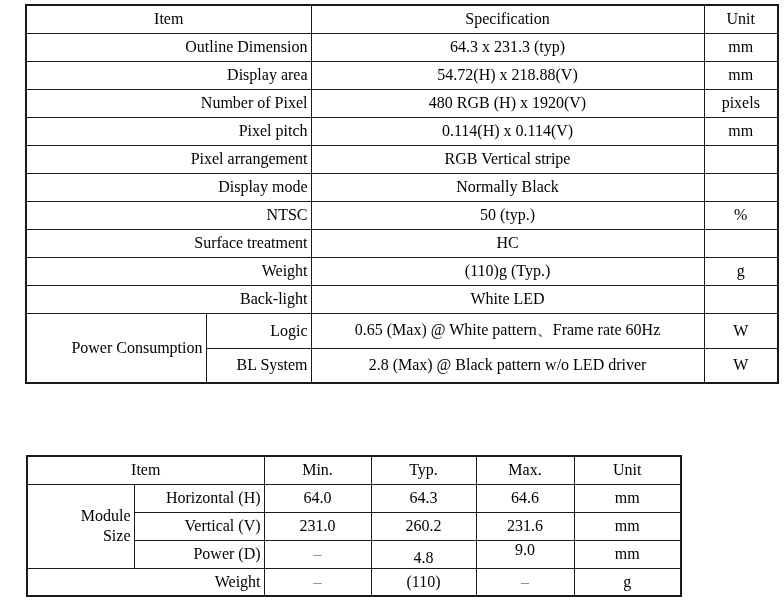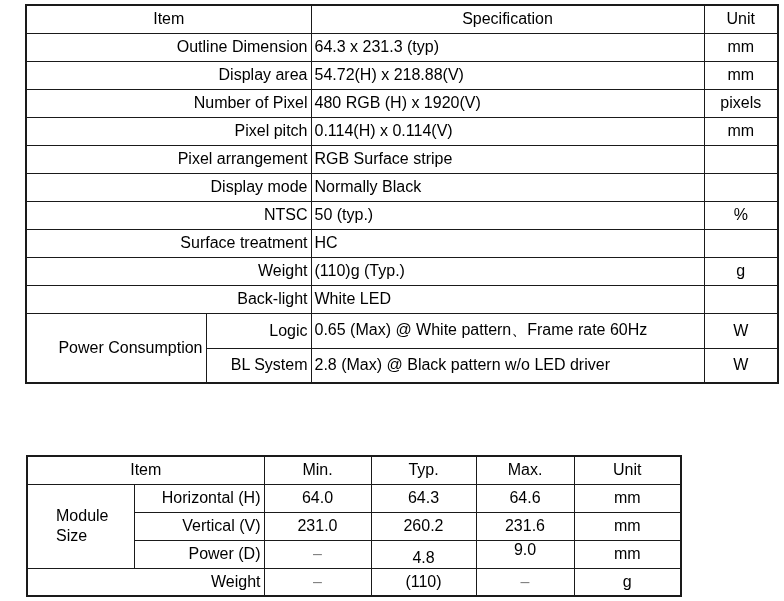--- a/index.html
+++ b/index.html
@@ -1,20 +1,20 @@
 <!DOCTYPE html>
 <html><head>
 <meta charset="utf-8">
 <style>
   html,body{margin:0;padding:0;background:#fff;}
   .page{
     position:relative;
     width:784px;height:601px;
     background:#fff;
-    font-family:Liberation Sans, sans-serif;
+    font-family:Liberation Serif, serif;
     font-size:16px;
     color:#000;
   }
   table{
     border-collapse:collapse;
     table-layout:fixed;
     position:absolute;
   }
   .t1{left:25px;top:4px;width:752px;}
   .t2{left:26px;top:455px;width:654px;}
@@ -25,24 +25,24 @@
     padding:0 3px;
     overflow:hidden;
     white-space:nowrap;
   }
   table{border:2px solid #1a1a1a;}
   .t1 tr{height:28px;}
   .t1 tr.pr{height:35px;}
   .t2 tr{height:28px;}
   .hdr th{text-align:center;}
   .item{text-align:right;}
-  .spec{text-align:left;}
+  .spec{text-align:center;}
   .unit{text-align:center;}
   .center{text-align:center;}
-  .modlabel{white-space:pre-line;text-align:left;line-height:1.25;padding-left:28px;}
+  .modlabel{white-space:pre-line;text-align:right;line-height:1.25;padding-left:28px;}
   .dash{color:#808080;text-align:center;}
   .shift-down{position:relative;top:4px;text-align:center;}
   .shift-up{position:relative;top:-4px;}
 </style>
 </head>
 <body>
 
 <div class="page">
 
   <table class="t1">
@@ -73,21 +73,21 @@
         <td class="spec">480 RGB (H) x 1920(V)</td>
         <td class="unit">pixels</td>
       </tr>
       <tr>
         <td colspan="2" class="item">Pixel pitch</td>
         <td class="spec">0.114(H) x 0.114(V)</td>
         <td class="unit">mm</td>
       </tr>
       <tr>
         <td colspan="2" class="item">Pixel arrangement</td>
-        <td class="spec">RGB Surface stripe</td>
+        <td class="spec">RGB Vertical stripe</td>
         <td class="unit"></td>
       </tr>
       <tr>
         <td colspan="2" class="item">Display mode</td>
         <td class="spec">Normally Black</td>
         <td class="unit"></td>
       </tr>
       <tr>
         <td colspan="2" class="item">NTSC</td>
         <td class="spec">50 (typ.)</td>

